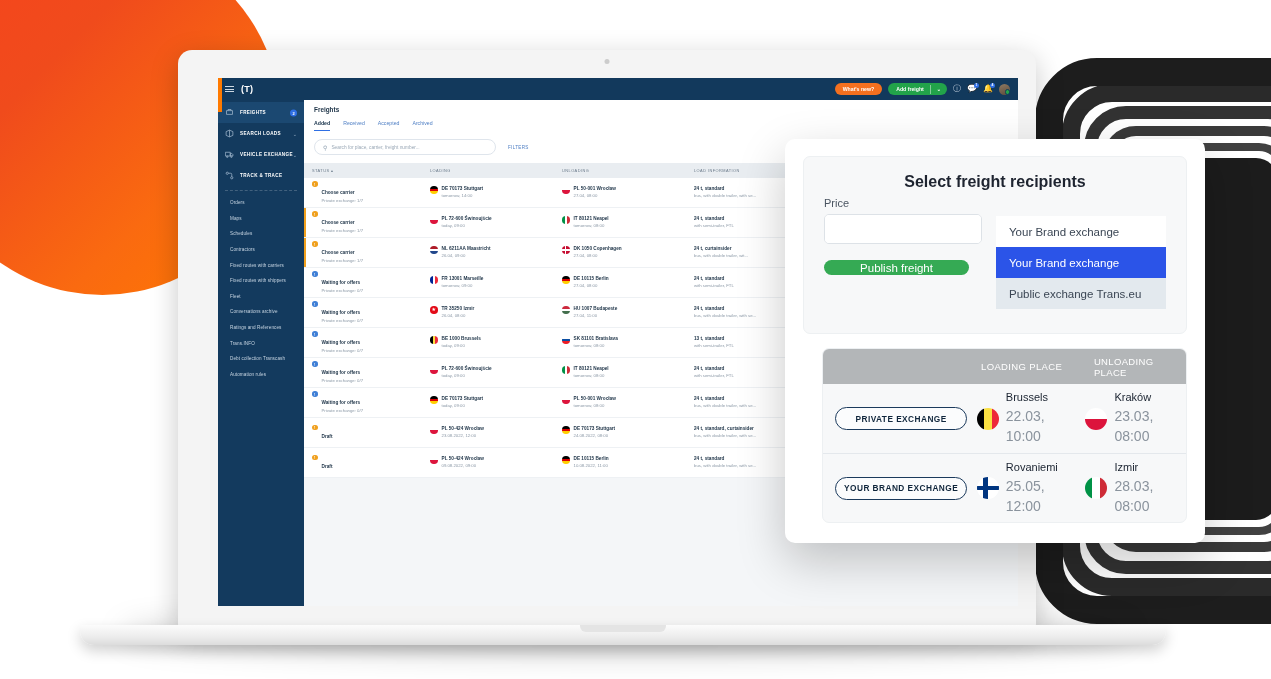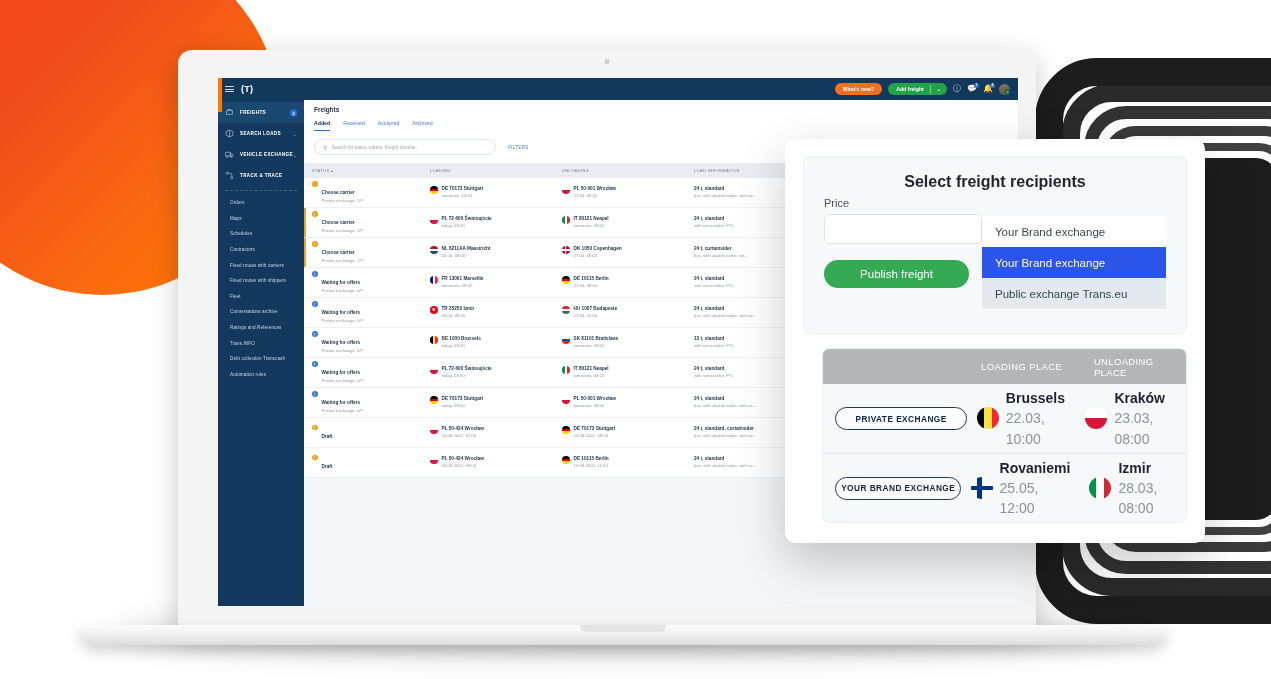--- a/index.html
+++ b/index.html
@@ -183,29 +183,29 @@
     position: absolute; left: 785px; top: 139px; width: 420px; height: 404px;
     background: #ffffff; border-radius: 10px;
     box-shadow: 0 18px 48px rgba(0,0,0,0.22);
     padding: 17px 18px; z-index: 20;
   }
   .panel {
     background: #f7f8f9; border: 1px solid #edf0f2; border-radius: 7px;
   }
   .panel-a { height: 178px; padding: 16px 20px 14px 20px; position: relative; }
   .panel-title { text-align: center; font-size: 16px; font-weight: bold; color: #1e2430; margin-bottom: 4px; }
-  .panel-a-body { display: flex; margin-top: 6px; }
+  .panel-a-body { display: flex; gap: 14px; margin-top: 6px; }
   .left-col { width: 158px; }
   .price-label { font-size: 11px; color: #4a5461; margin-bottom: 5px; }
   .price-row { display: flex; border: 1px solid #dde2e7; border-radius: 5px; overflow: hidden; background: #fff; height: 30px; }
   .price-input { flex: 1; border: none; outline: none; background: #fff; font-size: 11px; padding: 0 7px; font-family: "Liberation Sans", sans-serif; }
   .cur-box { width: 52px; border-left: 1px solid #dde2e7; display: flex; align-items: center; justify-content: center; gap: 4px; background: #fff; cursor: pointer; }
   .publish-btn {
     margin-top: 16px; background: #35aa54; color: #fff; border: none;
-    border-radius: 16px; height: 28px; width: 145px; font-size: 11.5px;
+    border-radius: 16px; height: 15px; width: 145px; font-size: 11.5px;
     font-family: "Liberation Sans", sans-serif; cursor: pointer;
   }
   .opt-list { flex: 1; margin-top: 19px; }
   .opt { height: 31px; display: flex; align-items: center; padding: 0 13px; font-size: 11.5px; }
   .opt.plain { background: #ffffff; color: #3b4654; }
   .opt.sel { background: #2b54e8; color: #ffffff; }
   .opt.muted { background: #e3e9ee; color: #3b4654; }
 
   .panel-b { margin-top: 14px; height: 175px; overflow: hidden; margin-left: 19px; }
   .pb-head { background: #b3b6b8; height: 35px; display: flex; align-items: center; color: #ffffff; font-size: 9.5px; letter-spacing: .35px; }
@@ -214,21 +214,21 @@
   .pb-row { display: flex; align-items: center; height: 69px; padding: 4px 12px; justify-content: flex-end; }
   .pb-row + .pb-row { border-top: 1px solid #e4e8ec; }
   .ex-btn {
     width: 152px; height: 23px; border: 1.3px solid #1b3a5c; border-radius: 12px;
     background: #fbfcfd; color: #10263c; font-size: 8.3px; font-weight: bold;
     letter-spacing: .45px; display: flex; align-items: center; justify-content: center;
     cursor: pointer;
   }
   .pb-place { display: flex; align-items: center; gap: 7px; width: 102px; }
   .pb-flag { width: 22px; height: 22px; border-radius: 50%; position: relative; overflow: hidden; flex: 0 0 22px; }
-  .pb-city { font-size: 14px; font-weight: bold; color: #1a2330; line-height: 1.45; }
+  .pb-city { font-size: 11px; font-weight: normal; color: #1a2330; line-height: 1.45; }
   .pb-time { font-size: 14px; color: #8a939d; line-height: 1.45; }
   .sp-gap { width: 23px; }
 </style>
 </head>
 <body>
 
 <div id="stage">
 
   <div class="orange-blob"></div>
 

